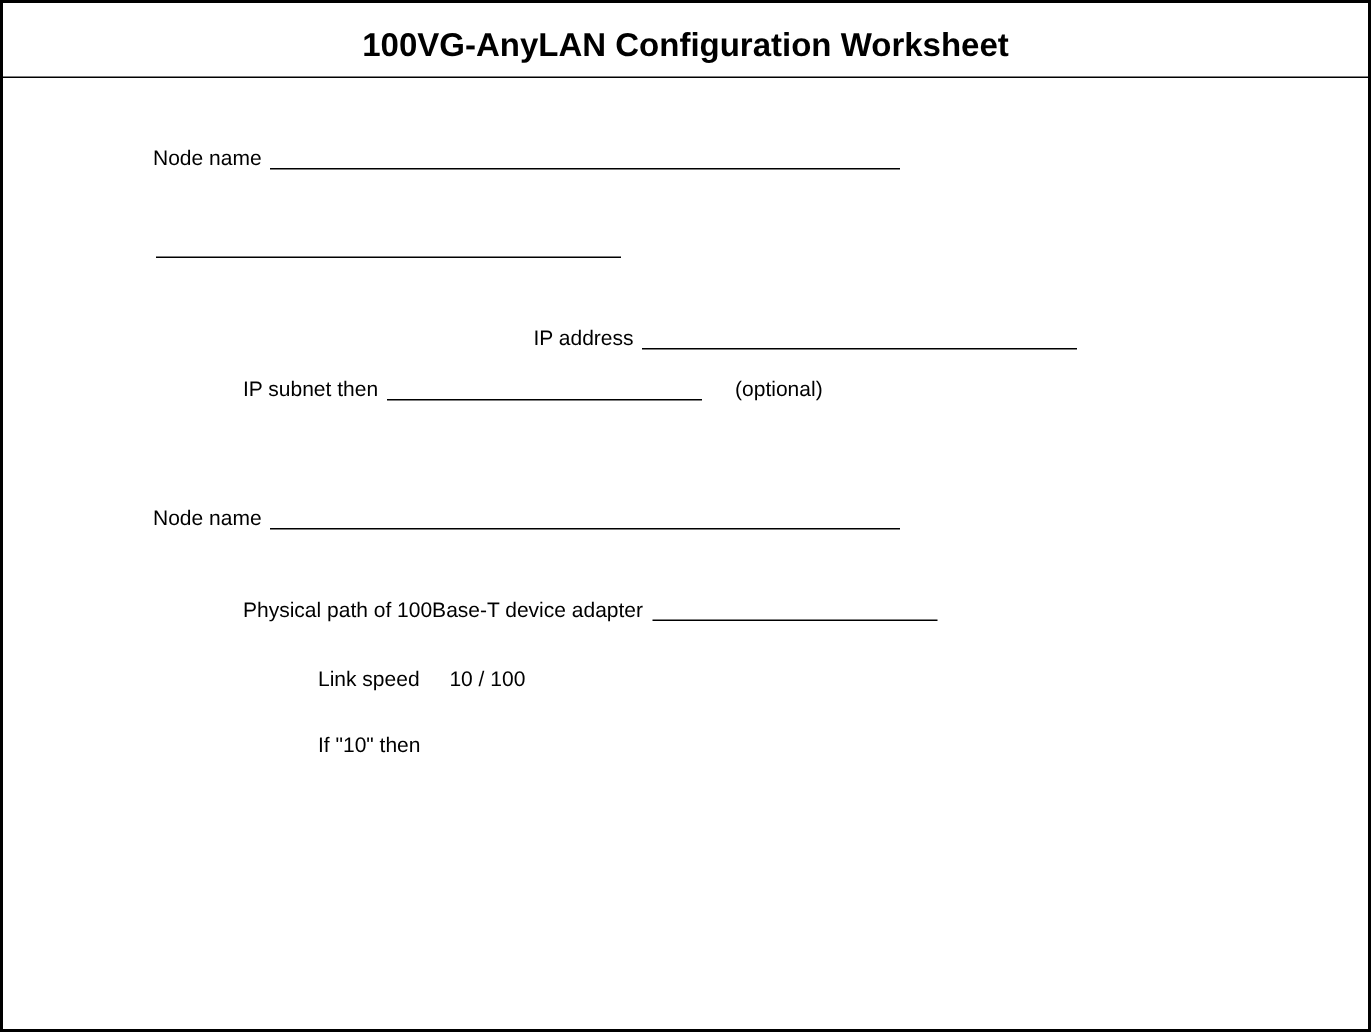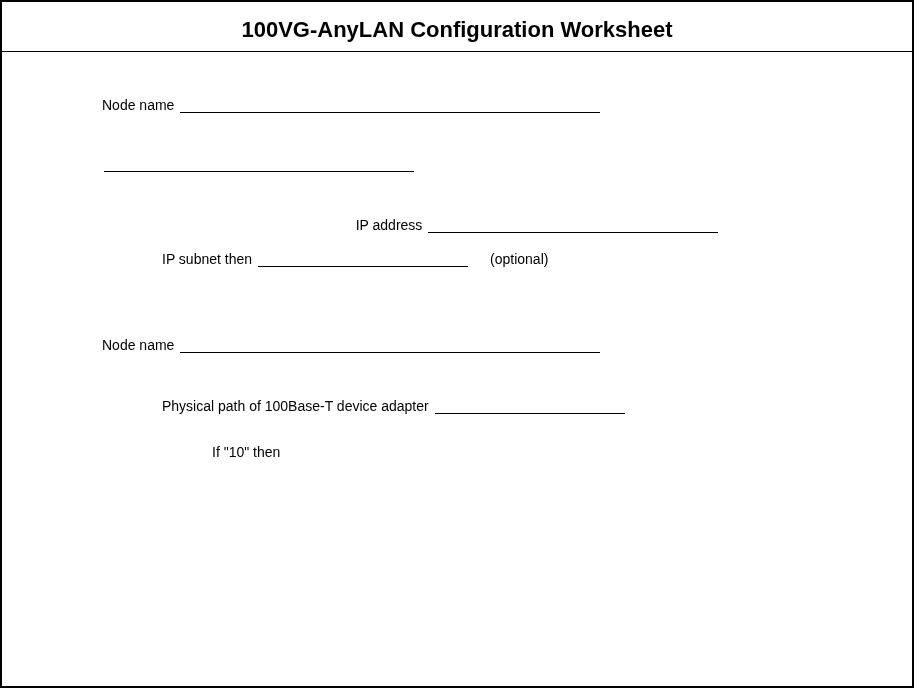--- a/index.html
+++ b/index.html
@@ -116,19 +116,23 @@
     </div>
 
     <div class="indent-1">
       <div class="field-row medium">
         <span class="field-label">Physical path of 100Base-T device adapter</span>
         <span class="blank-line" style="width:190px"></span>
       </div>
     </div>
 
     <div class="indent-2">
+      <div class="linkspeed-row">
+        <span>Link speed</span>
+        <span class="value-text">10 / 100</span>
+      </div>
 
       <div class="if10-label">If "10" then</div>
     </div>
 
 
   </div>
 </div>
 
 </body></html>

